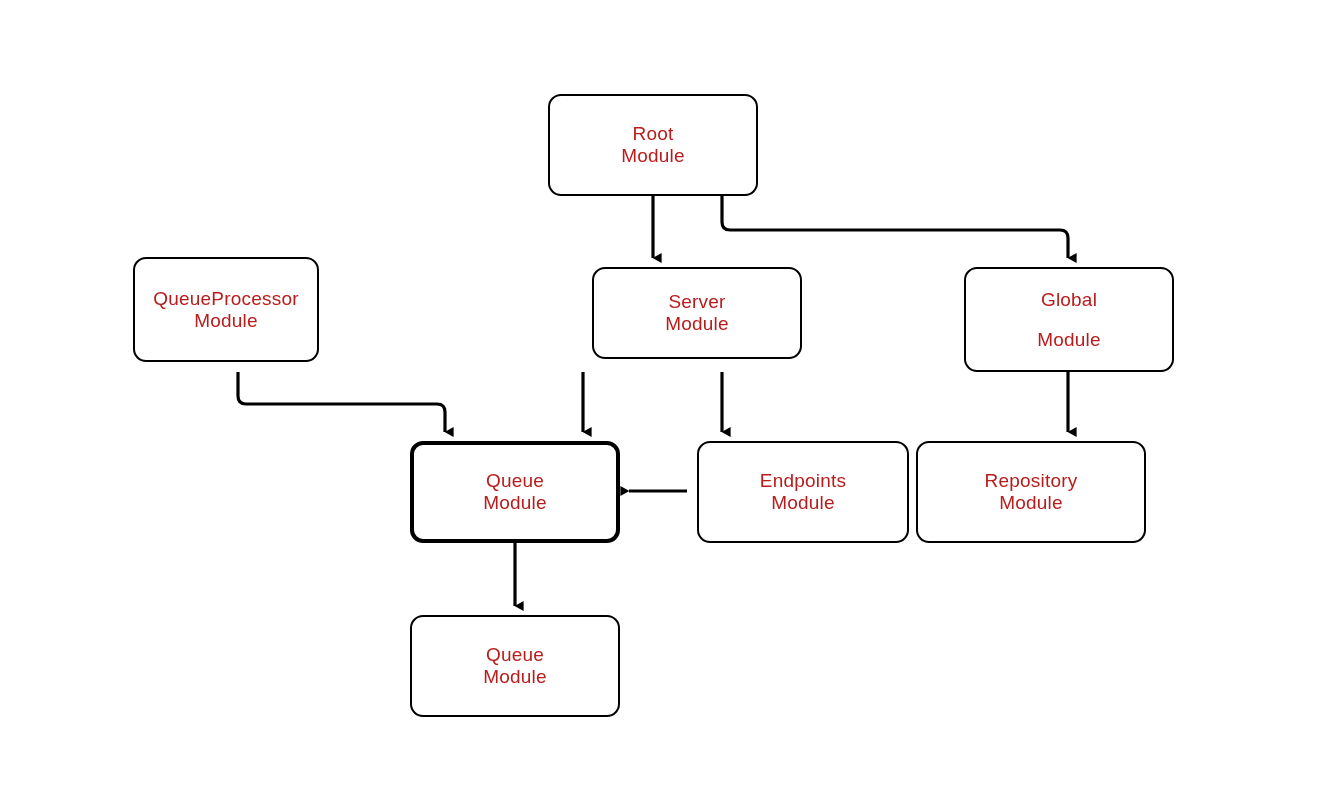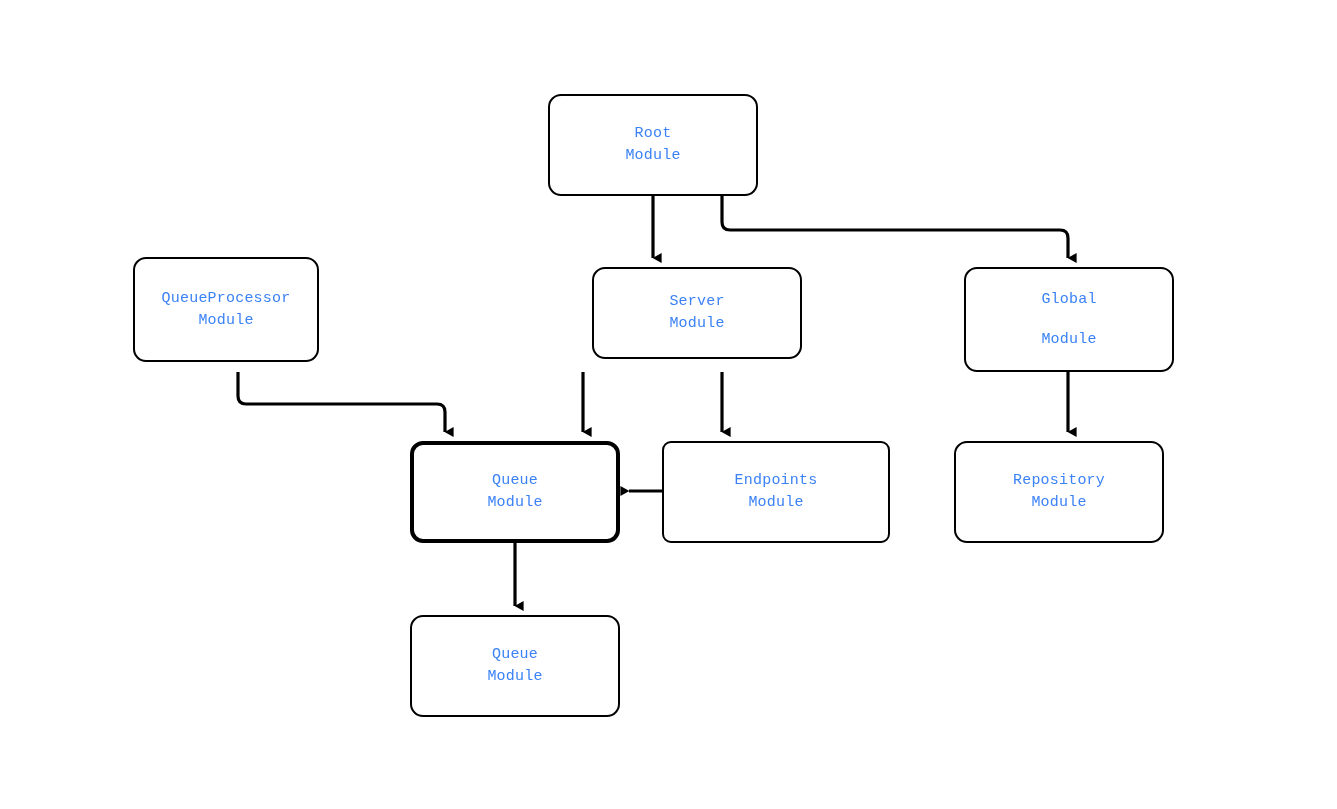--- a/index.html
+++ b/index.html
@@ -35,24 +35,24 @@
     display: flex;
     flex-direction: column;
     align-items: center;
     justify-content: center;
     z-index: 5;
   }
   .node.emphasis {
     border-width: 4.4px;
   }
   .node-line {
-    font-family: Liberation Mono, monospace;
-    font-size: 15px;
+    font-family: Liberation Sans, sans-serif;
+    font-size: 19px;
     line-height: 22px;
-    color: #3b82f6;
+    color: #b91c1c;
     white-space: pre;
     letter-spacing: 0.2px;
   }
 </style>
 </head>
 <body>
 
 <div id="diagram-canvas">
 
   <svg id="edge-layer" viewBox="0 0 1337 809" width="1337" height="809" xmlns="http://www.w3.org/2000/svg">
@@ -100,26 +100,26 @@
   <div class="node" style="left:964px; top:267px; width:210px; height:105px;gap:18px;">
     <span class="node-line">Global</span>
     <span class="node-line">Module</span>
   </div>
 
   <div class="node emphasis" style="left:410px; top:441px; width:210px; height:102px;">
     <span class="node-line">Queue</span>
     <span class="node-line">Module</span>
   </div>
 
-  <div class="node" style="left:662px; top:441px; width:228px; height:102px;border-radius:9px;">
+  <div class="node" style="left:697px; top:441px; width:212px; height:102px;">
     <span class="node-line">Endpoints</span>
     <span class="node-line">Module</span>
   </div>
 
-  <div class="node" style="left:954px; top:441px; width:210px; height:102px;text-align:right;">
+  <div class="node" style="left:916px; top:441px; width:230px; height:102px;text-align:right;">
     <span class="node-line">Repository</span>
     <span class="node-line">Module</span>
   </div>
 
   <div class="node" style="left:410px; top:615px; width:210px; height:102px;">
     <span class="node-line">Queue</span>
     <span class="node-line">Module</span>
   </div>
 
 </div>

